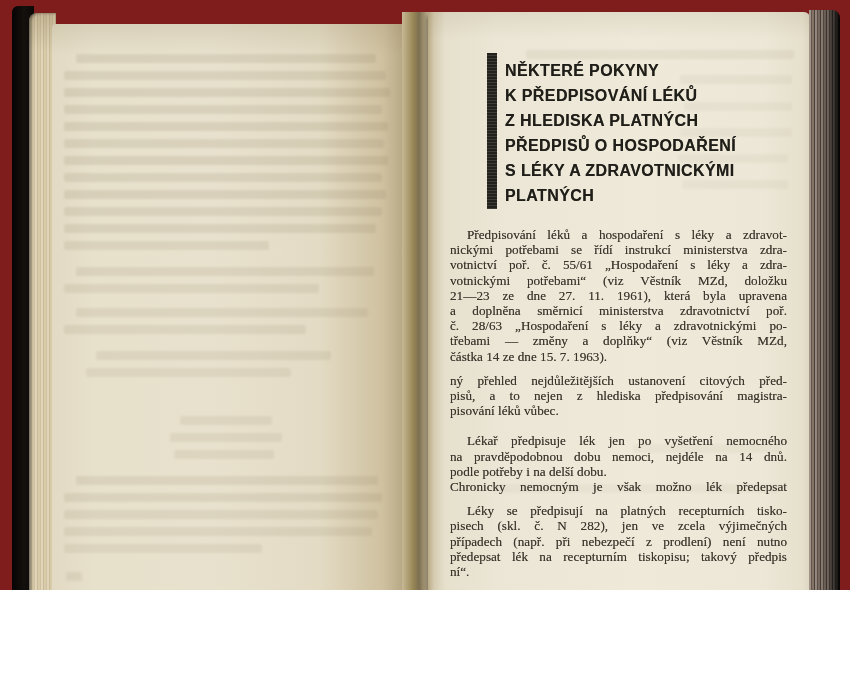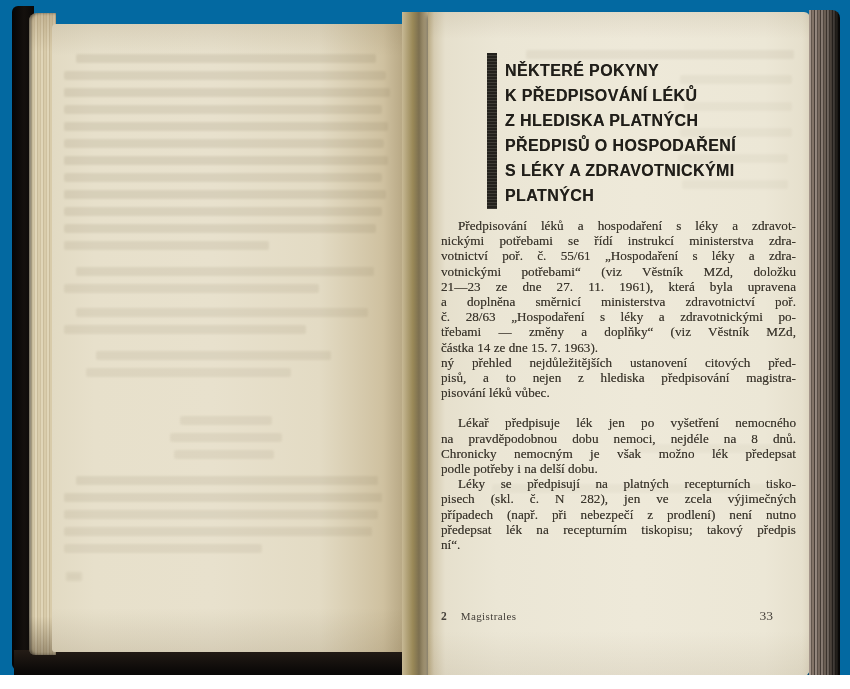--- a/index.html
+++ b/index.html
@@ -1,18 +1,18 @@
 <!DOCTYPE html>
 <html><head>
 <meta charset="utf-8">
 <style>
   html,body{margin:0;padding:0;}
   .photo{
-    position:relative; width:850px; height:675px; overflow:hidden;
-    background:#0369a1;
+    position:relative; width:850px; height:590px; overflow:hidden;
+    background:#7f1d1d;
     font-family:"Liberation Serif", serif;
   }
   
   .left-cover-edge{
     position:absolute; left:12px; top:6px; width:22px; height:664px;
     background:linear-gradient(90deg,#050404,#14100d 55%,#0a0807);
     border-radius:6px 0 0 6px;
   }
   .left-stack{
     position:absolute; left:29px; top:13px; width:27px; height:642px;
@@ -73,21 +73,21 @@
     font-family:"Liberation Sans", sans-serif;
     font-weight:bold; font-size:16px; line-height:25px;
     letter-spacing:.4px; color:#201e19;
     text-shadow:0 0 .6px rgba(32,30,25,.65);
   }
   .body-text{
     position:absolute; left:13px; top:206px; width:355px;
     font-size:13.2px; line-height:15.2px; color:#3a352c;
     text-shadow:0 0 .6px rgba(58,53,44,.6);
   }
-  .para{margin:0;font-family:Liberation Serif, serif;}
+  .para{margin:9px;font-family:Liberation Serif, serif;}
   .para.gap-before{margin-top:15px;}
   .t-line{text-align:justify; text-align-last:justify; overflow:hidden; white-space:nowrap;}
   .t-line.first{text-indent:17px;}
   .t-line.last{text-align-last:left;}
   .page-footer{
     position:absolute; left:13px; top:596px; width:332px;
     display:flex; justify-content:space-between; align-items:baseline;
     color:#45403a;
   }
   .sig-group{display:flex; align-items:baseline; gap:14px;}
@@ -173,23 +173,23 @@
         <div class="t-line">třebami — změny a doplňky“ (viz Věstník MZd,</div>
         <div class="t-line last">částka 14 ze dne 15. 7. 1963).</div>
       </div>
       <div class="para">
         <div class="t-line">ný přehled nejdůležitějších ustanovení citových před-</div>
         <div class="t-line">pisů, a to nejen z hlediska předpisování magistra-</div>
         <div class="t-line last">pisování léků vůbec.</div>
       </div>
       <div class="para gap-before">
         <div class="t-line first">Lékař předpisuje lék jen po vyšetření nemocného</div>
-        <div class="t-line">na pravděpodobnou dobu nemoci, nejdéle na 8 dnů.</div>
+        <div class="t-line">na pravděpodobnou dobu nemoci, nejdéle na 14 dnů.</div>
+        <div class="t-line last">podle potřeby i na delší dobu.</div>
         <div class="t-line">Chronicky nemocným je však možno lék předepsat</div>
-        <div class="t-line last">podle potřeby i na delší dobu.</div>
       </div>
       <div class="para">
         <div class="t-line first">Léky se předpisují na platných recepturních tisko-</div>
         <div class="t-line">pisech (skl. č. N 282), jen ve zcela výjimečných</div>
         <div class="t-line">případech (např. při nebezpečí z prodlení) není nutno</div>
         <div class="t-line">předepsat lék na recepturním tiskopisu; takový předpis</div>
         <div class="t-line last">ní“.</div>
       </div>
     </div>
 

